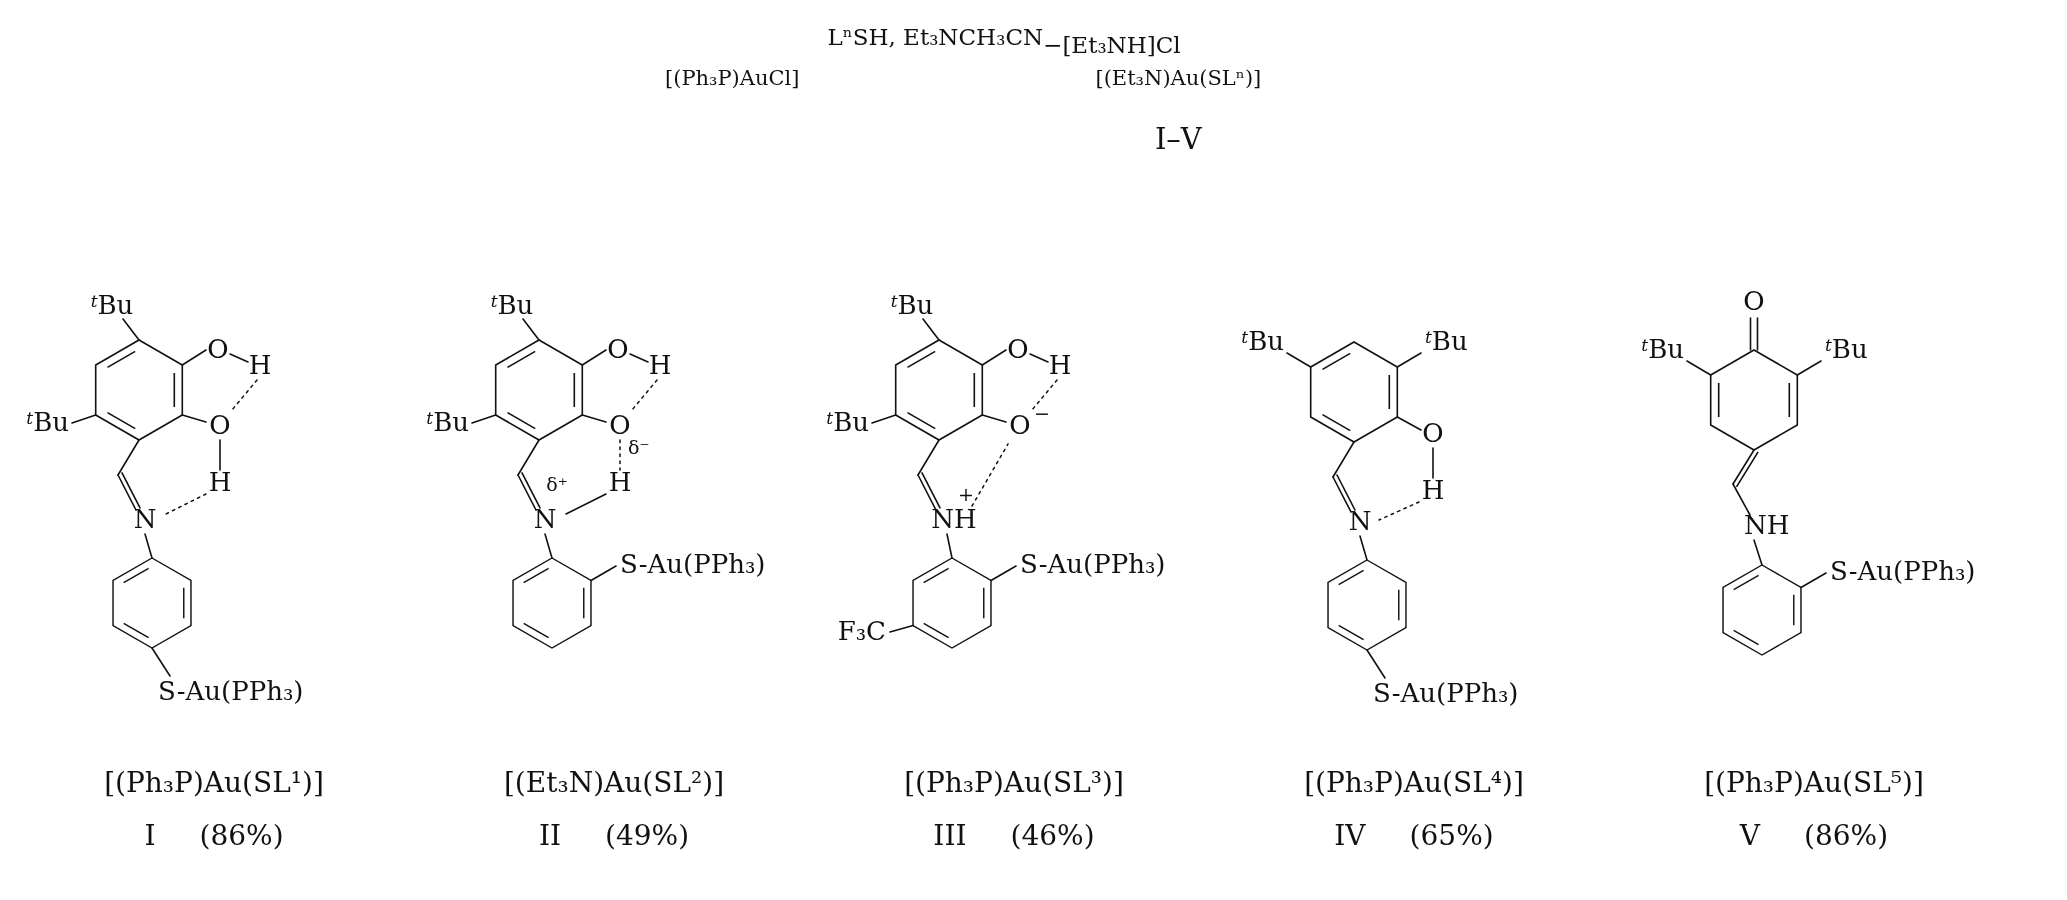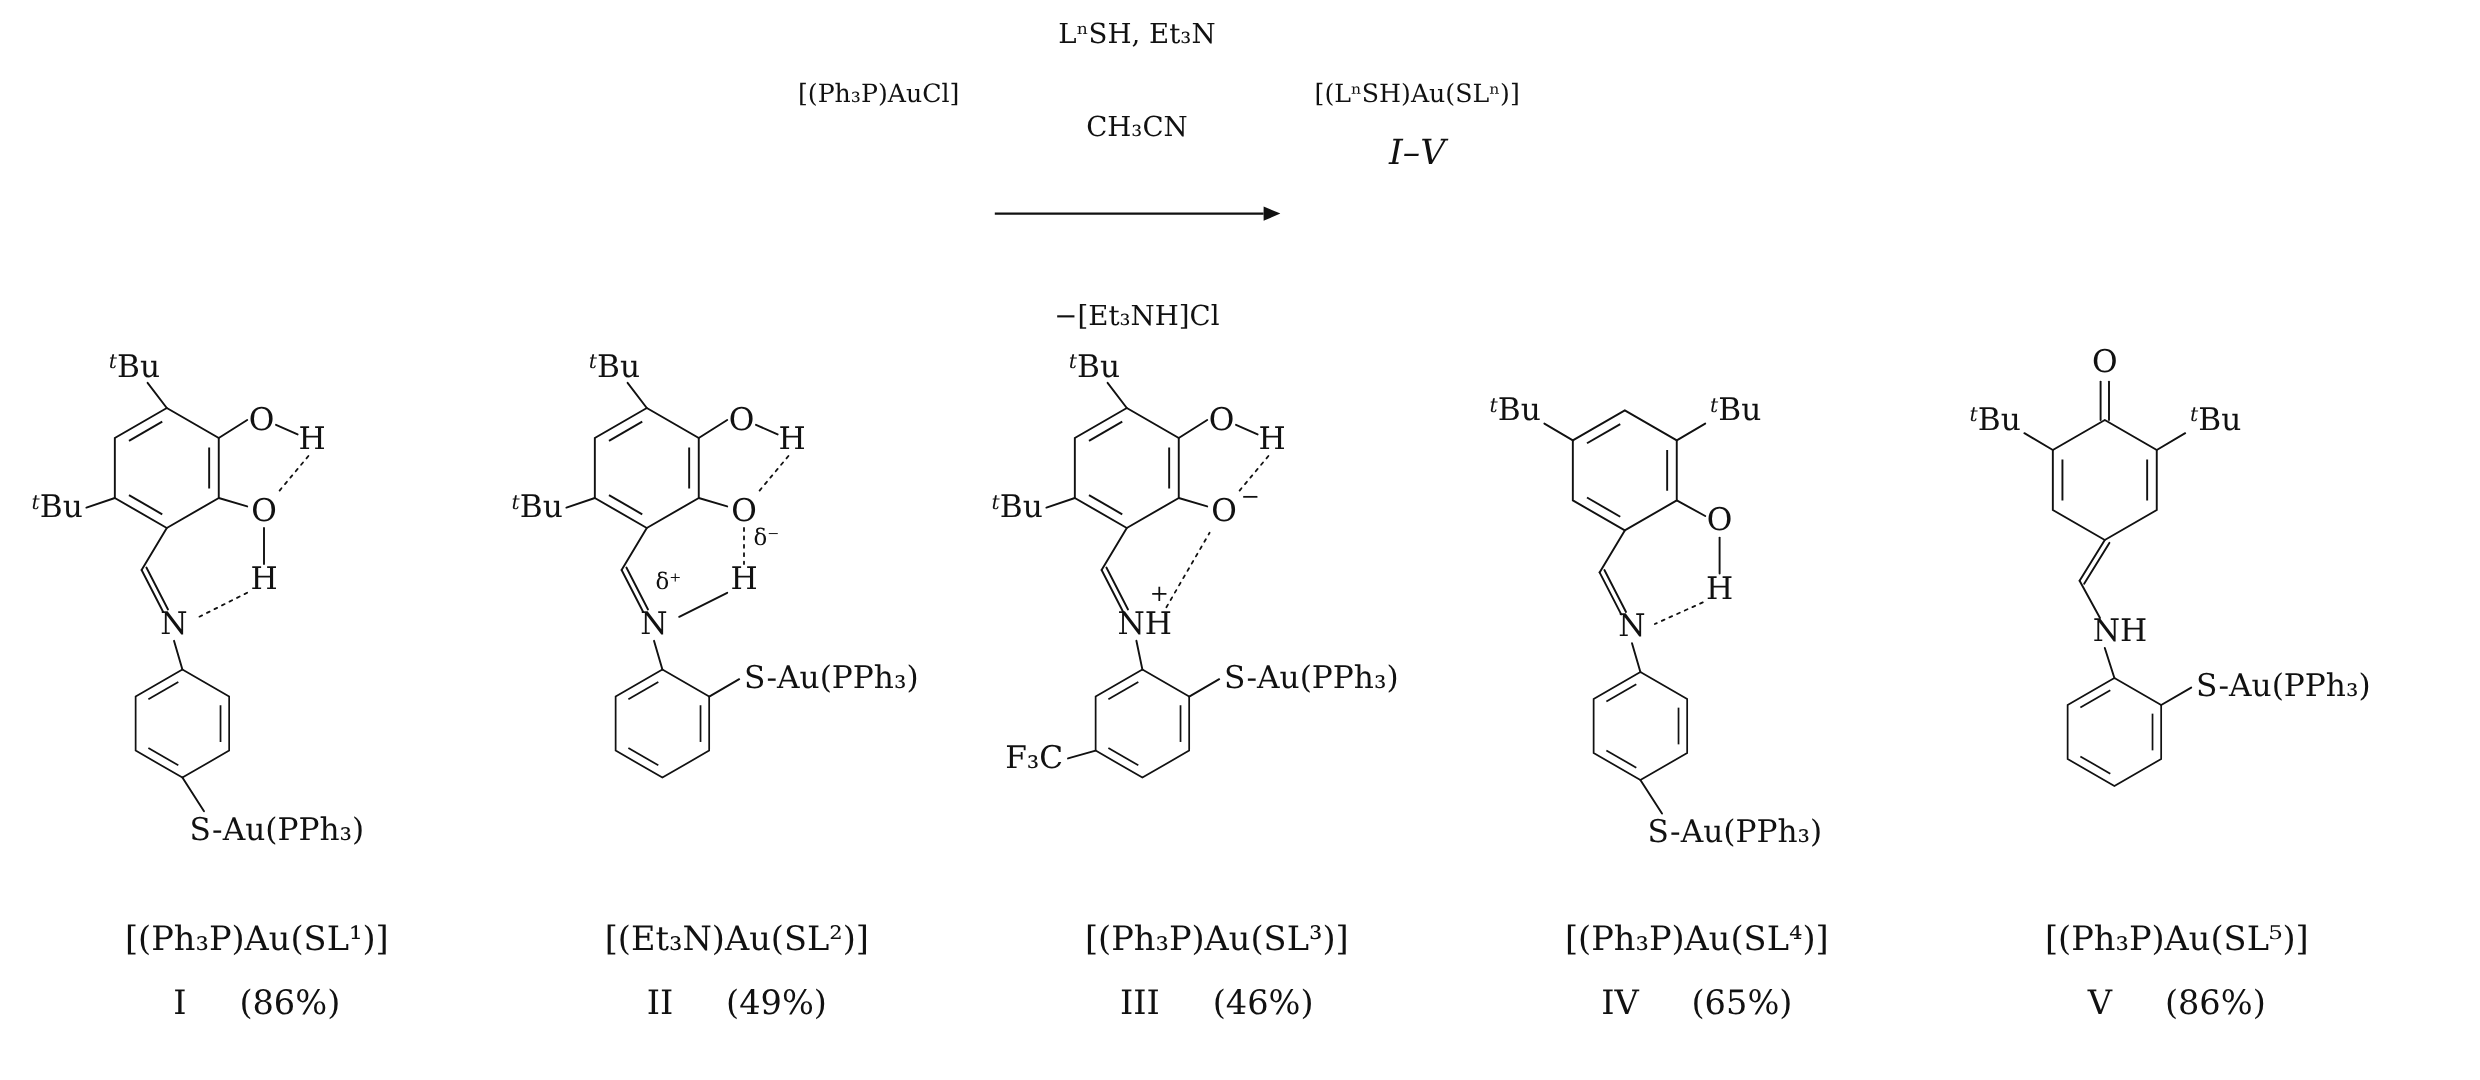--- a/index.html
+++ b/index.html
@@ -2,26 +2,26 @@
 <html><head>
 <meta charset="utf-8">
 <style>
   html,body{margin:0;padding:0;background:#fff;}
   .page{position:relative;width:2067px;height:900px;background:#ffffff;color:#111;
         font-family:"DejaVu Serif",serif;overflow:hidden;}
 
   
   .reaction{position:absolute;left:665px;top:14px;display:flex;align-items:flex-start;gap:28px;}
   .rx-side{font-size:21px;margin-top:52px;white-space:nowrap;}
-  .rx-arrow{width:240px;display:flex;flex-direction:column;align-items:center;gap:47px;}
+  .rx-arrow{width:240px;display:flex;flex-direction:row;align-items:center;}
   .cond{font-size:23px;line-height:30px;white-space:nowrap;}
   .arrow-svg{margin-top:2px;}
   .below{margin-top:16px;}
   .rx-product-wrap{display:flex;flex-direction:column;align-items:center;}
-  .rx-range{font-size:29px;margin-top:20px;font-style:italic;}
+  .rx-range{font-size:29px;margin-top:32px;}
 
   
   .structures{position:absolute;top:270px;left:0;width:2067px;display:flex;
               justify-content:flex-start;padding:0 14px;box-sizing:border-box;}
   figure.structure{margin:0;width:400px;}
   .caption{text-align:center;}
   .formula{font-size:28px;margin-top:22px;white-space:nowrap;}
   .yield-line{font-size:28px;margin-top:20px;display:flex;justify-content:center;gap:44px;}
 
   
@@ -61,21 +61,21 @@
       <div class="cond">LⁿSH, Et₃N</div>
       <div class="cond">CH₃CN</div>
       <svg class="arrow-svg" width="240" height="16" viewBox="0 0 240 16">
         <line class="arrowline" x1="2" y1="8" x2="226" y2="8"></line>
         <polygon class="arrowhead" points="226,2 240,8 226,14"></polygon>
       </svg>
       <div class="cond below">−[Et₃NH]Cl</div>
     </div>
 
     <div class="rx-product-wrap">
-      <span class="rx-side">[(LⁿSH)Au(SLⁿ)]</span>
+      <span class="rx-side">[(Et₃N)Au(SLⁿ)]</span>
       <div class="rx-range">I–V</div>
     </div>
   </div>
 
   <div class="structures">
 
     <figure class="structure">
       <svg width="400" height="470" viewBox="0 0 400 470">
         <use href="#ringhex" transform="translate(125,120)"></use>
         <use href="#ringhex" transform="translate(138,333) scale(0.9)"></use>

